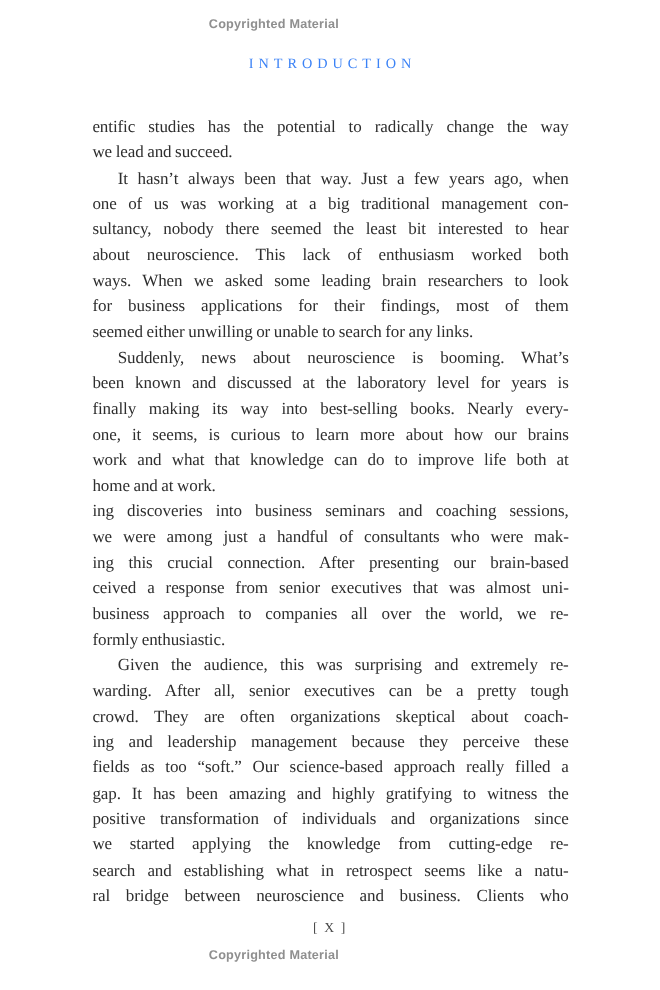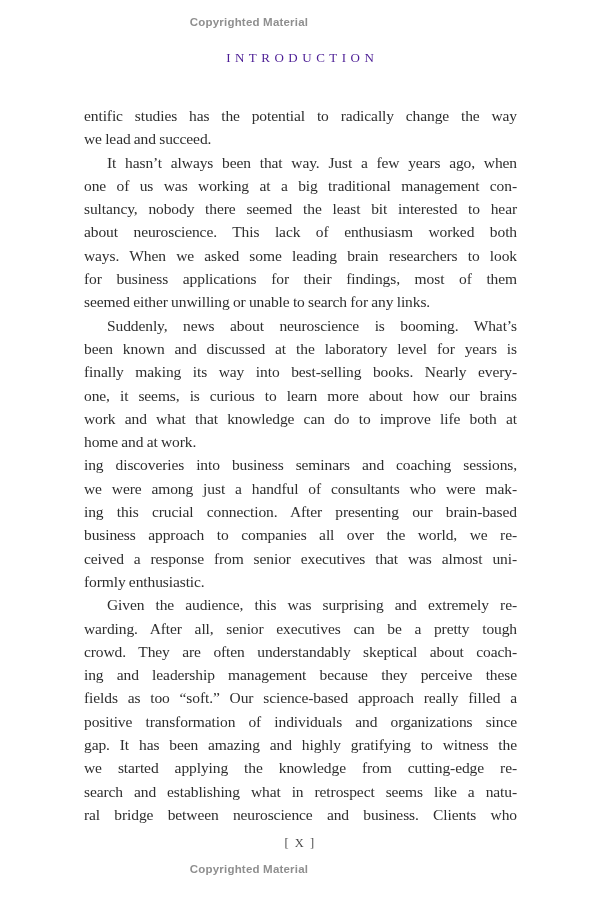--- a/index.html
+++ b/index.html
@@ -27,21 +27,21 @@
   .copyright-bottom { top: 863px; }
   .running-head {
     position: absolute;
     top: 50px;
     left: 0;
     width: 600px;
     text-align: center;
     font-size: 13px;
     letter-spacing: 4.5px;
     text-indent: 4.5px; 
-    color: #4c1d95;
+    color: #3b82f6;
   }
   .text-block {
     position: absolute;
     top: 104px;
     left: 84px;
     width: 433px;
     font-size: 15.5px;
     line-height: 23.3px;
     letter-spacing: -0.1px;
     word-spacing: -0.5px;
@@ -90,32 +90,32 @@
       <div class="line">been known and discussed at the laboratory level for years is</div>
       <div class="line">finally making its way into best-selling books. Nearly every-</div>
       <div class="line">one, it seems, is curious to learn more about how our brains</div>
       <div class="line">work and what that knowledge can do to improve life both at</div>
       <div class="line last">home and at work.</div>
     </div>
     <div class="paragraph">
       <div class="line">ing discoveries into business seminars and coaching sessions,</div>
       <div class="line">we were among just a handful of consultants who were mak-</div>
       <div class="line">ing this crucial connection. After presenting our brain-based</div>
+      <div class="line">ceived a response from senior executives that was almost uni-</div>
       <div class="line">business approach to companies all over the world, we re-</div>
-      <div class="line">ceived a response from senior executives that was almost uni-</div>
       <div class="line last">formly enthusiastic.</div>
     </div>
     <div class="paragraph">
       <div class="line indent">Given the audience, this was surprising and extremely re-</div>
       <div class="line">warding. After all, senior executives can be a pretty tough</div>
-      <div class="line">crowd. They are often understandably skeptical about coach-</div>
+      <div class="line">crowd. They are often organizations skeptical about coach-</div>
       <div class="line">ing and leadership management because they perceive these</div>
       <div class="line">fields as too “soft.” Our science-based approach really filled a</div>
+      <div class="line">gap. It has been amazing and highly gratifying to witness the</div>
       <div class="line">positive transformation of individuals and organizations since</div>
-      <div class="line">gap. It has been amazing and highly gratifying to witness the</div>
       <div class="line">we started applying the knowledge from cutting-edge re-</div>
       <div class="line">search and establishing what in retrospect seems like a natu-</div>
       <div class="line">ral bridge between neuroscience and business. Clients who</div>
     </div>
   </div>
 
 <div class="page-number">[ X ]</div>
 
 <div class="copyright-notice copyright-bottom">Copyrighted Material</div>
 

